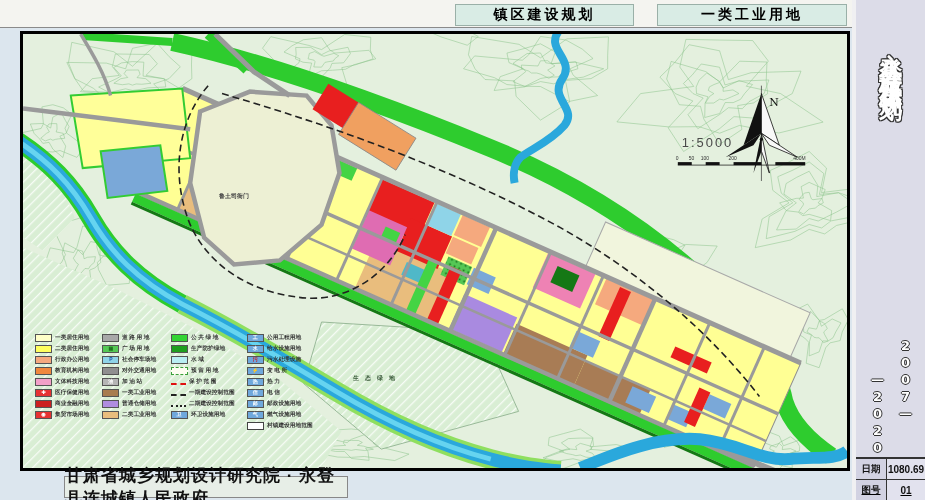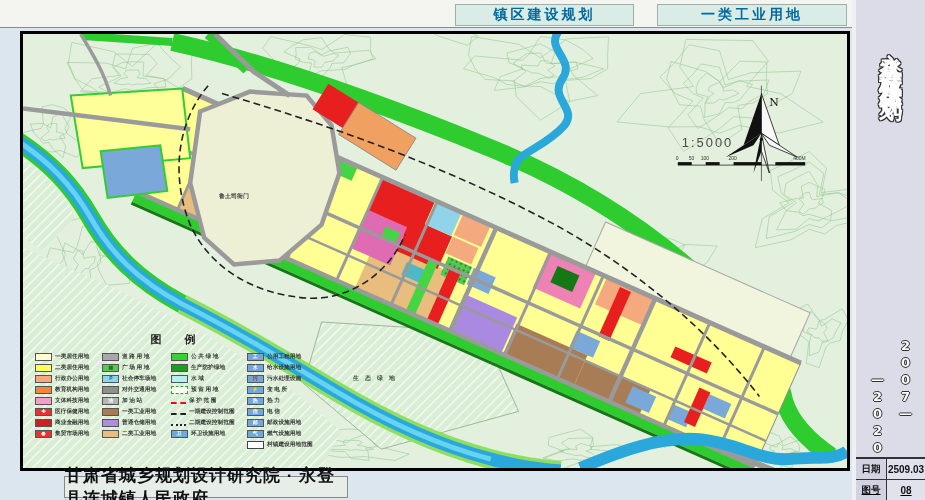--- a/index.html
+++ b/index.html
@@ -4,21 +4,21 @@
 <style>
   html,body{margin:0;padding:0;background:#cfcfcf;}
   #root{position:relative;width:925px;height:500px;background:#e9e9e9;
         font-family:"Liberation Sans",sans-serif;overflow:hidden;}
   
   #main{position:absolute;left:0;top:0;width:852px;height:500px;background:#dce6ee;}
   #top-strip{position:absolute;left:0;top:0;width:852px;height:27px;background:#f4f4f0;
              border-bottom:1px solid #8a8a8a;}
   .title-box{position:absolute;top:4px;height:20px;background:#d9ece5;border:1px solid #9ab0a8;
              display:flex;align-items:center;justify-content:center;font-weight:bold;
-             font-size:14px;letter-spacing:3px;color:#0369a1;}
+             font-size:14px;letter-spacing:3px;color:#000000;}
   #title-left{left:455px;width:177px;}
   #title-right{left:657px;width:188px;}
   
   #map-frame{position:absolute;left:20px;top:31px;width:824px;height:434px;border:3px solid #000;
              background:#e4f0de;overflow:hidden;}
   #map-svg{display:block;width:100%;height:100%;}
   .map-label{position:absolute;font-size:6px;font-weight:bold;color:#444;white-space:nowrap;}
   #label-yamen{left:196px;top:158px;}
   #label-eco{left:330px;top:340px;letter-spacing:6px;color:#3a5a3a;}
   
@@ -272,21 +272,20 @@
           <text x="681" y="127" font-size="5" fill="#333">100</text>
           <text x="709" y="127" font-size="5" fill="#333">200</text>
           <text x="774" y="127" font-size="5" fill="#333">400M</text>
         </g>
       </svg>
 
       <span class="map-label" id="label-yamen">鲁土司衙门</span>
       <span class="map-label" id="label-eco">生态绿地</span>
 
       <div id="legend">
-        <div class="lg-title">图    例</div>
         <div class="lg-cols">
             <div class="lg-col">
               <div class="lg-row">
                 <span class="sw" style="background: rgb(255, 255, 200);"></span>
                 <span class="lbl">一类居住用地</span>
               </div>
               <div class="lg-row">
                 <span class="sw" style="background: rgb(255, 255, 94);"></span>
                 <span class="lbl">二类居住用地</span>
               </div>
@@ -456,21 +455,21 @@
     <div id="agency-box">甘肃省城乡规划设计研究院 · 永登县连城镇人民政府</div>
   </div>
 
   <div id="sidebar">
     <div id="sb-title">永登县连城镇总体规划</div>
     <div class="sb-year" id="sb-year-top">2007—</div>
     <div class="sb-year" id="sb-year-bottom">—2020</div>
     <div id="sb-table">
       <div class="sb-row">
         <div class="sb-cl">日期</div>
-        <div class="sb-cv">2509.03</div>
+        <div class="sb-cv">1080.69</div>
       </div>
       <div class="sb-row">
         <div class="sb-cl">图号</div>
-        <div class="sb-cv">08</div>
+        <div class="sb-cv">01</div>
       </div>
     </div>
   </div>
 </div>
 
 </body></html>

